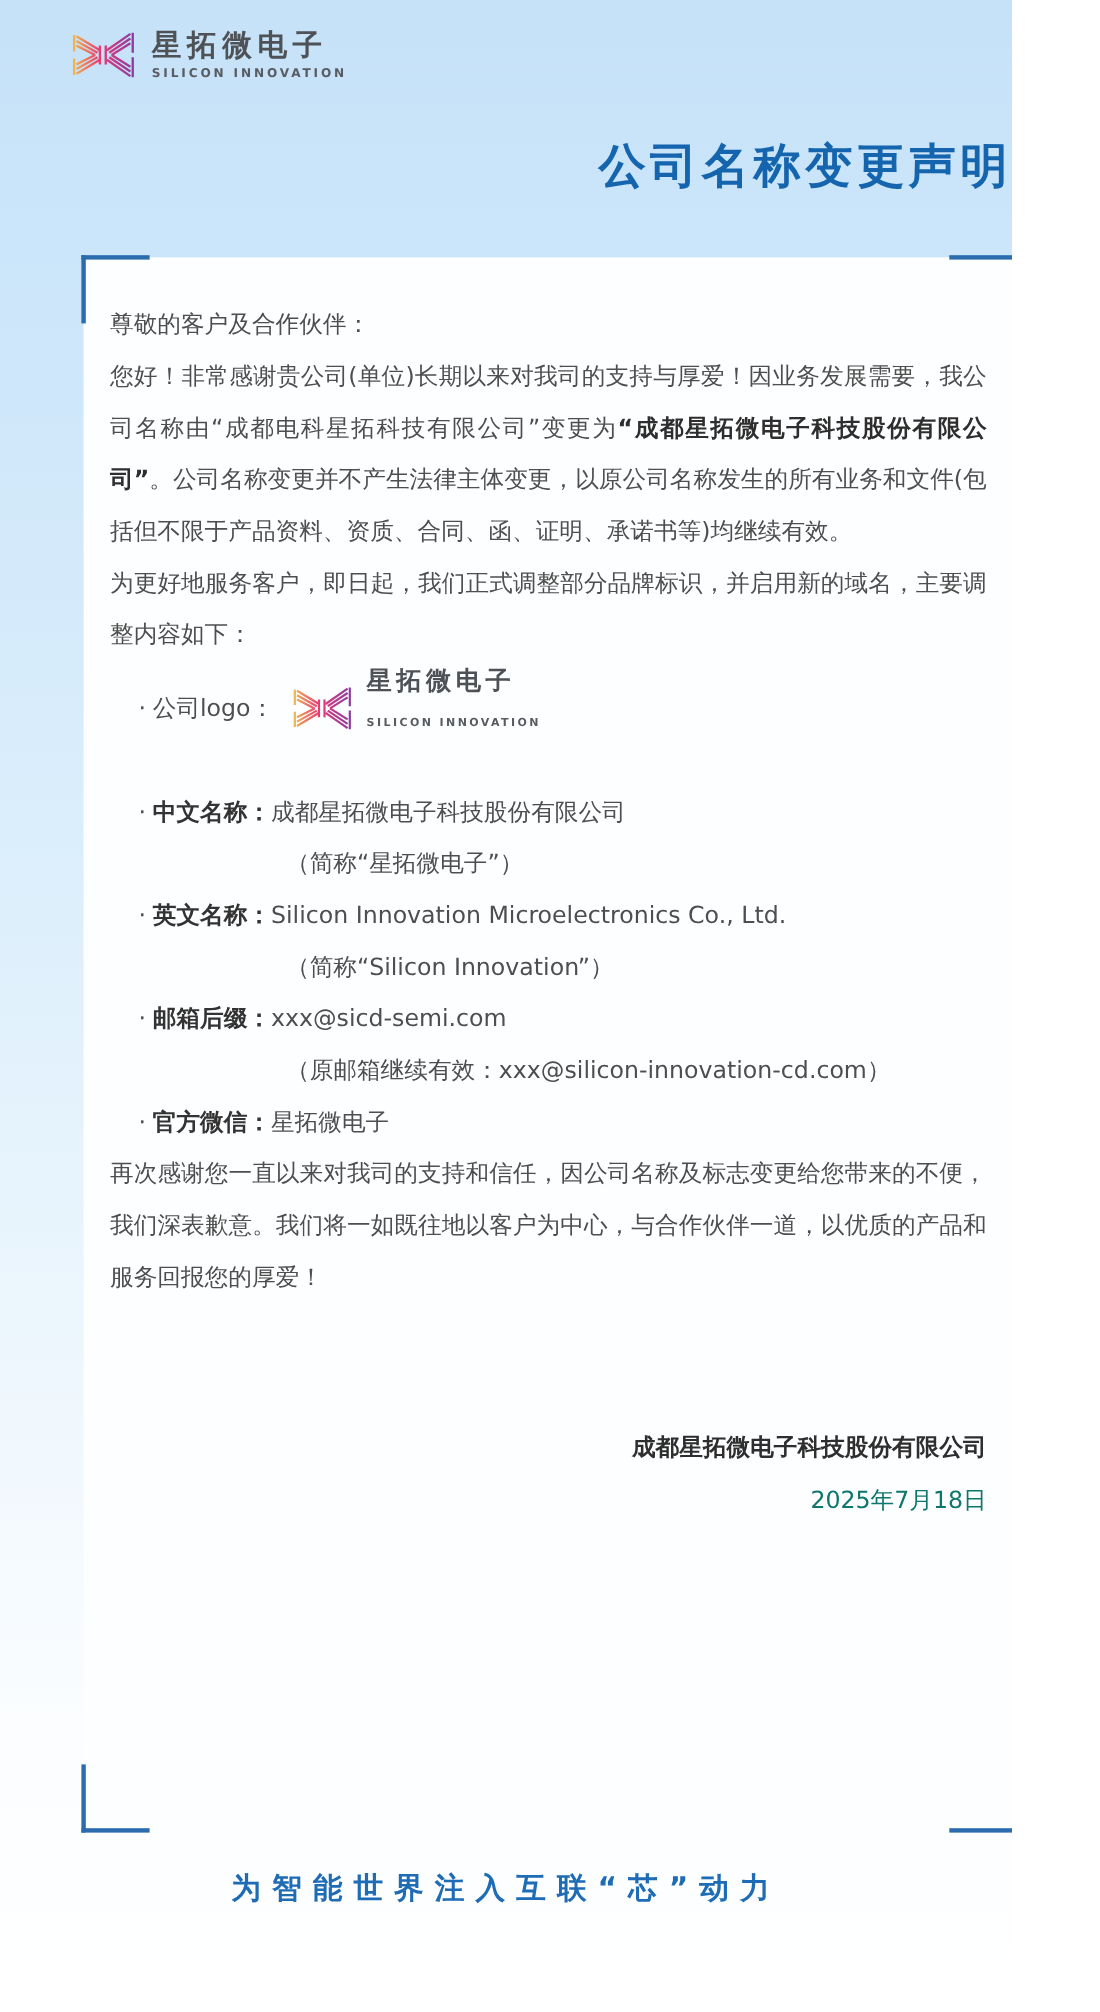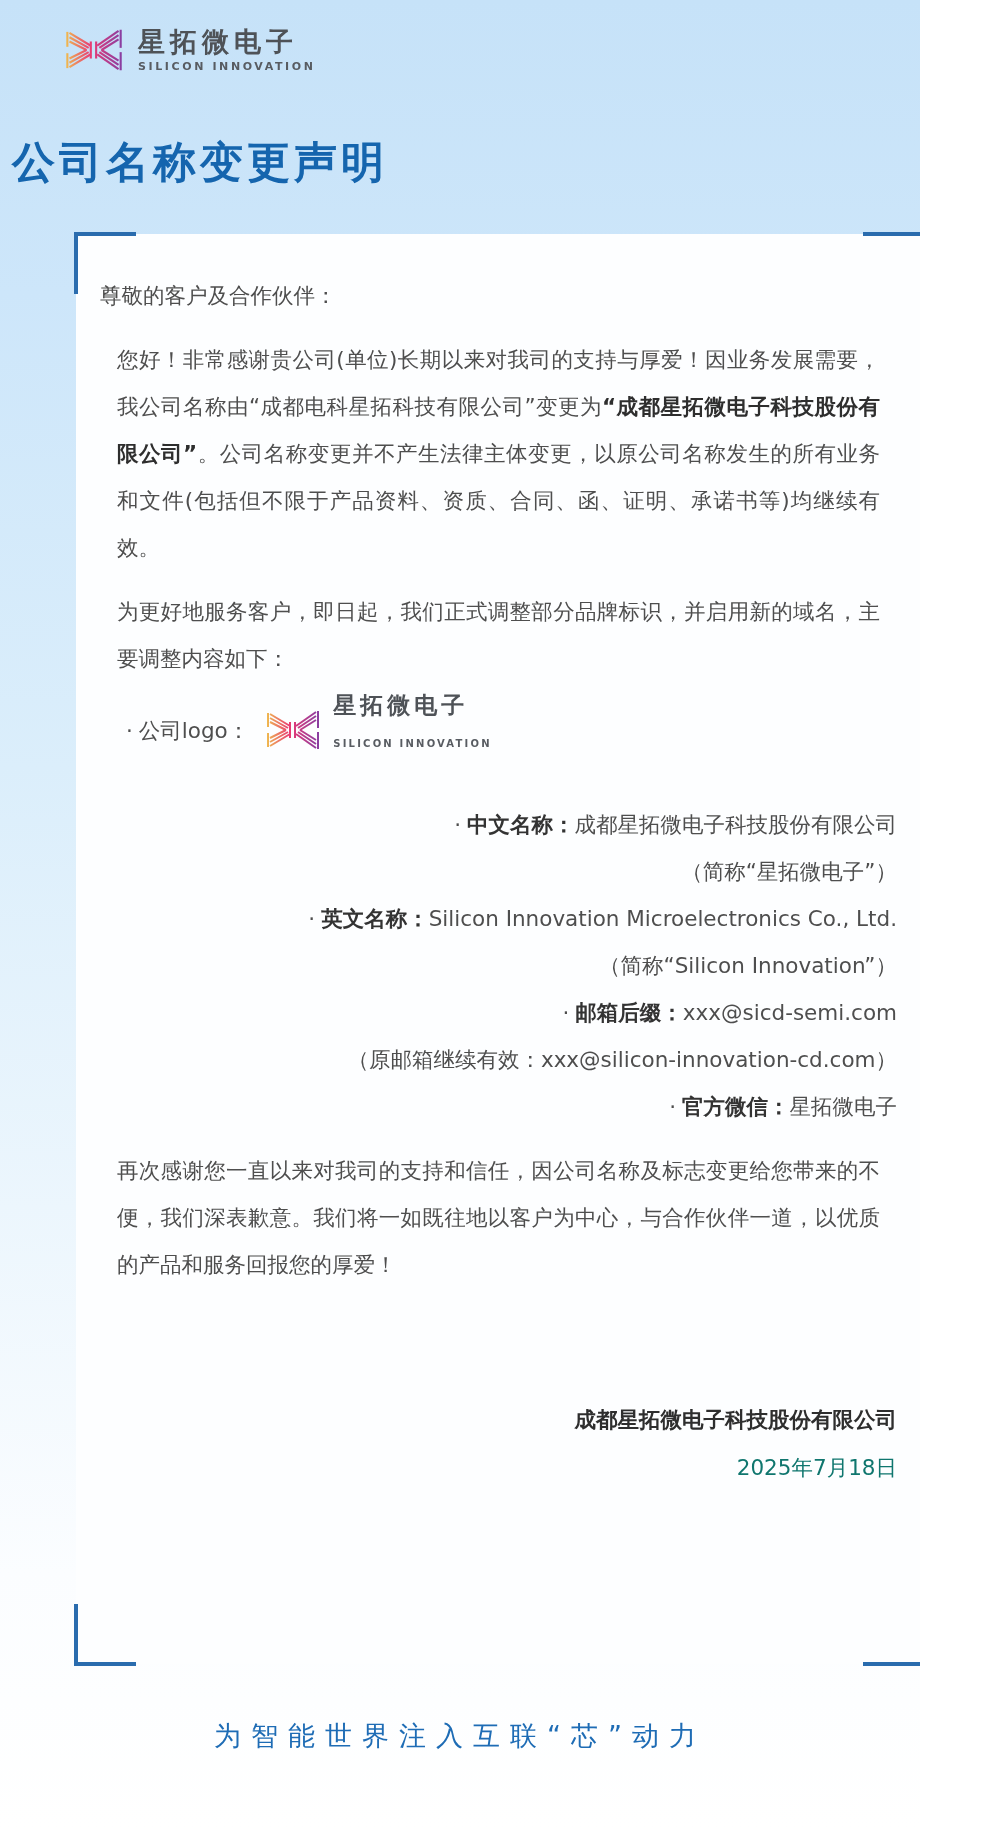--- a/index.html
+++ b/index.html
@@ -8,54 +8,54 @@
     background:linear-gradient(180deg,#c6e2f8 0%,#cde6fa 16%,#dbeefb 42%,#ecf6fd 66%,#fbfdff 86%,#ffffff 100%);
     font-family:"DejaVu Sans","Liberation Sans",sans-serif;
     color:#4e4e4e;
   }
   
   .brand{position:absolute;top:22px;left:62px;display:flex;align-items:center;gap:12px;}
   .brand-icon{width:64px;height:56px;display:block;}
   .brand-text-cn{font-size:27px;font-weight:bold;color:#4e5257;letter-spacing:5px;line-height:1.1;}
   .brand-text-en{font-size:11px;font-weight:bold;color:#585c62;letter-spacing:2.6px;margin-top:3px;}
   
-  .title{position:absolute;top:122px;left:0;width:100%;margin:12px;text-align:left;
+  .title{position:absolute;top:122px;left:0;width:100%;margin:0;text-align:right;
     font-size:43px;font-weight:bold;color:#1565ae;letter-spacing:4px;}
   
   .card{position:absolute;left:76px;top:234px;width:847px;height:1430px;background:#fdfeff;}
   .corner{position:absolute;width:58px;height:58px;border:0 solid #2a6cae;}
   .corner.tl{top:-2px;left:-2px;border-top-width:4px;border-left-width:4px;}
   .corner.tr{top:-2px;right:-2px;border-top-width:4px;border-right-width:4px;}
   .corner.bl{bottom:-2px;left:-2px;border-bottom-width:4px;border-left-width:4px;}
   .corner.br{bottom:-2px;right:-2px;border-bottom-width:4px;border-right-width:4px;}
   .card-content{position:absolute;left:0;top:0;right:0;bottom:0;padding:26px 26px 0 24px;
     font-size:21.5px;line-height:47px;}
   .salutation{margin:12px 0 0 0;}
-  p.para{margin:17px;text-align:justify;}
+  p.para{margin:0;text-align:justify;}
   .para1{margin-top:90px;}
   .b{font-weight:bold;color:#2e2e2e;}
   
   .logo-row{display:flex;align-items:center;margin:12px 0 0 0;height:62px;padding-left:26px;}
   .bullet{margin-right:6px;}
   .item-label{font-weight:bold;color:#333;}
   .inline-logo{display:flex;align-items:center;gap:10px;margin-left:14px;}
   .inline-icon{width:60px;height:52px;display:block;}
   .inline-cn{display:block;font-size:23px;font-weight:bold;color:#4e5257;letter-spacing:4px;line-height:1.1;}
   .inline-en{display:block;font-size:10px;font-weight:bold;color:#585c62;letter-spacing:2.2px;margin-top:2px;}
-  .items{margin-top:40px;text-align:right;}
+  .items{margin-top:40px;}
   .item{padding-left:26px;}
   .item-note{padding-left:160px;}
   .closing{margin-top:0;}
   
   .signature{margin-top:108px;text-align:right;line-height:48px;}
   .sig-company{font-weight:bold;color:#2e2e2e;}
   .sig-date{color:#0f766e;}
   
   .slogan{position:absolute;top:1698px;left:0;width:100%;text-align:center;
-    font-size:27px;font-weight:normal;color:#1e6cb5;letter-spacing:10px;margin-top:20px;}
+    font-size:27px;font-weight:bold;color:#1e6cb5;letter-spacing:10px;}
 </style>
 </head>
 <body>
 
 <div class="page">
 
   <header class="brand">
     <svg class="brand-icon" viewBox="0 0 120 100">
       <defs>
         <linearGradient id="g1" x1="0" y1="0" x2="120" y2="0" gradientUnits="userSpaceOnUse">

